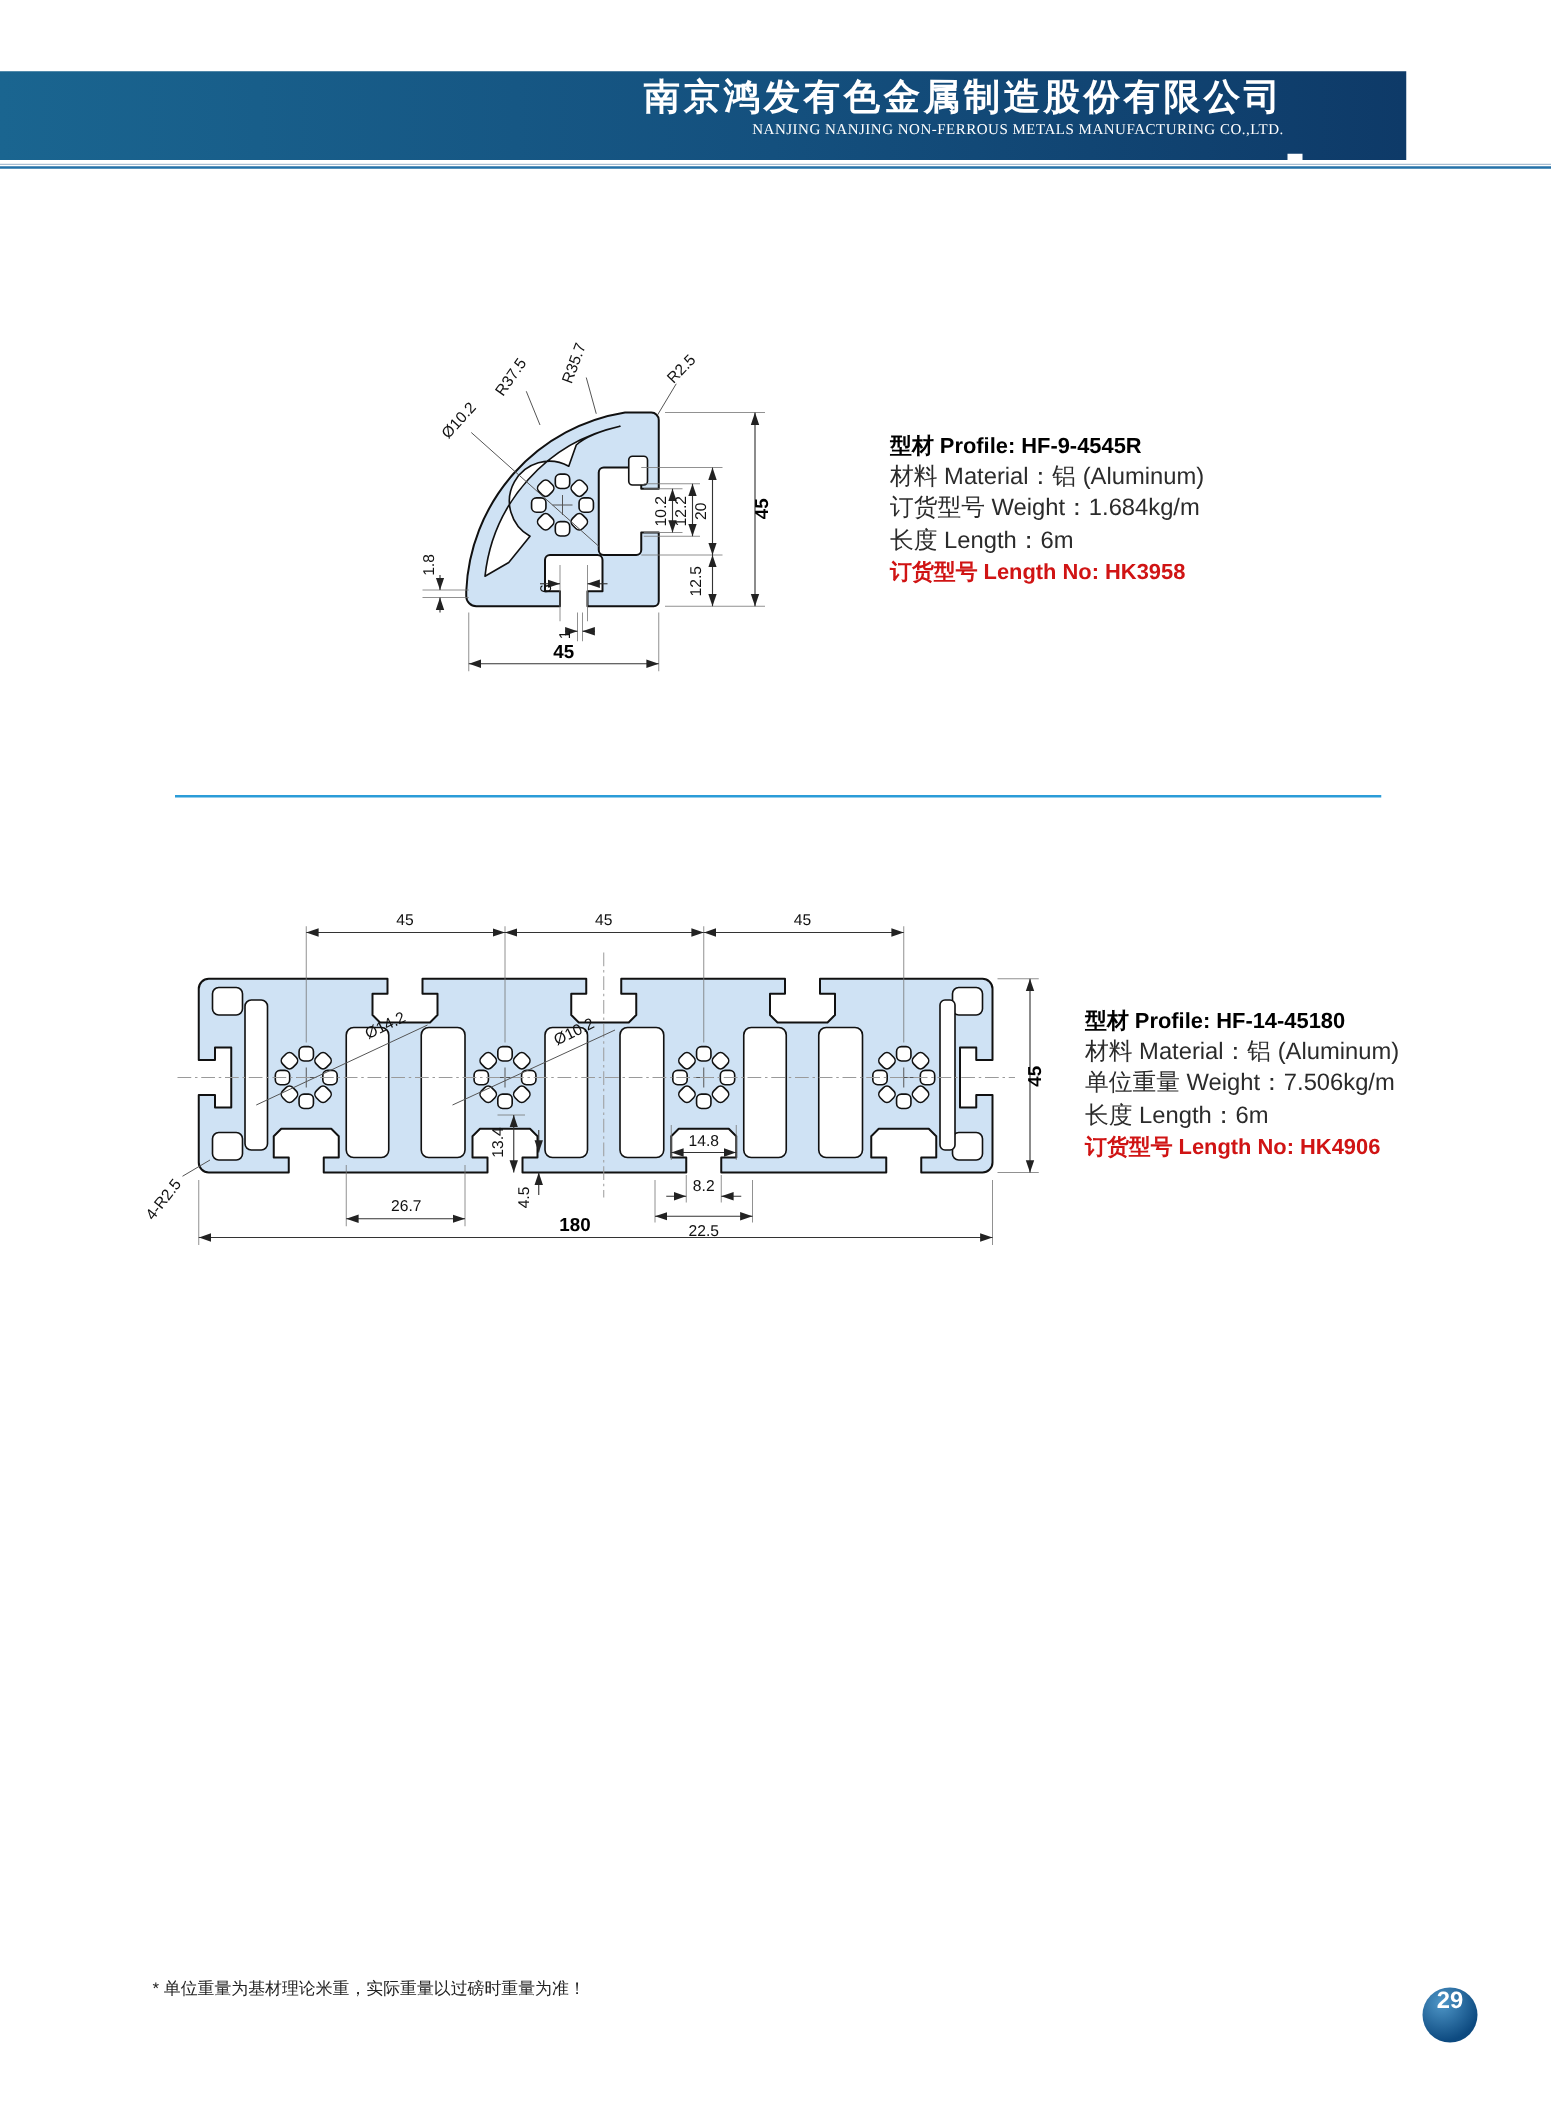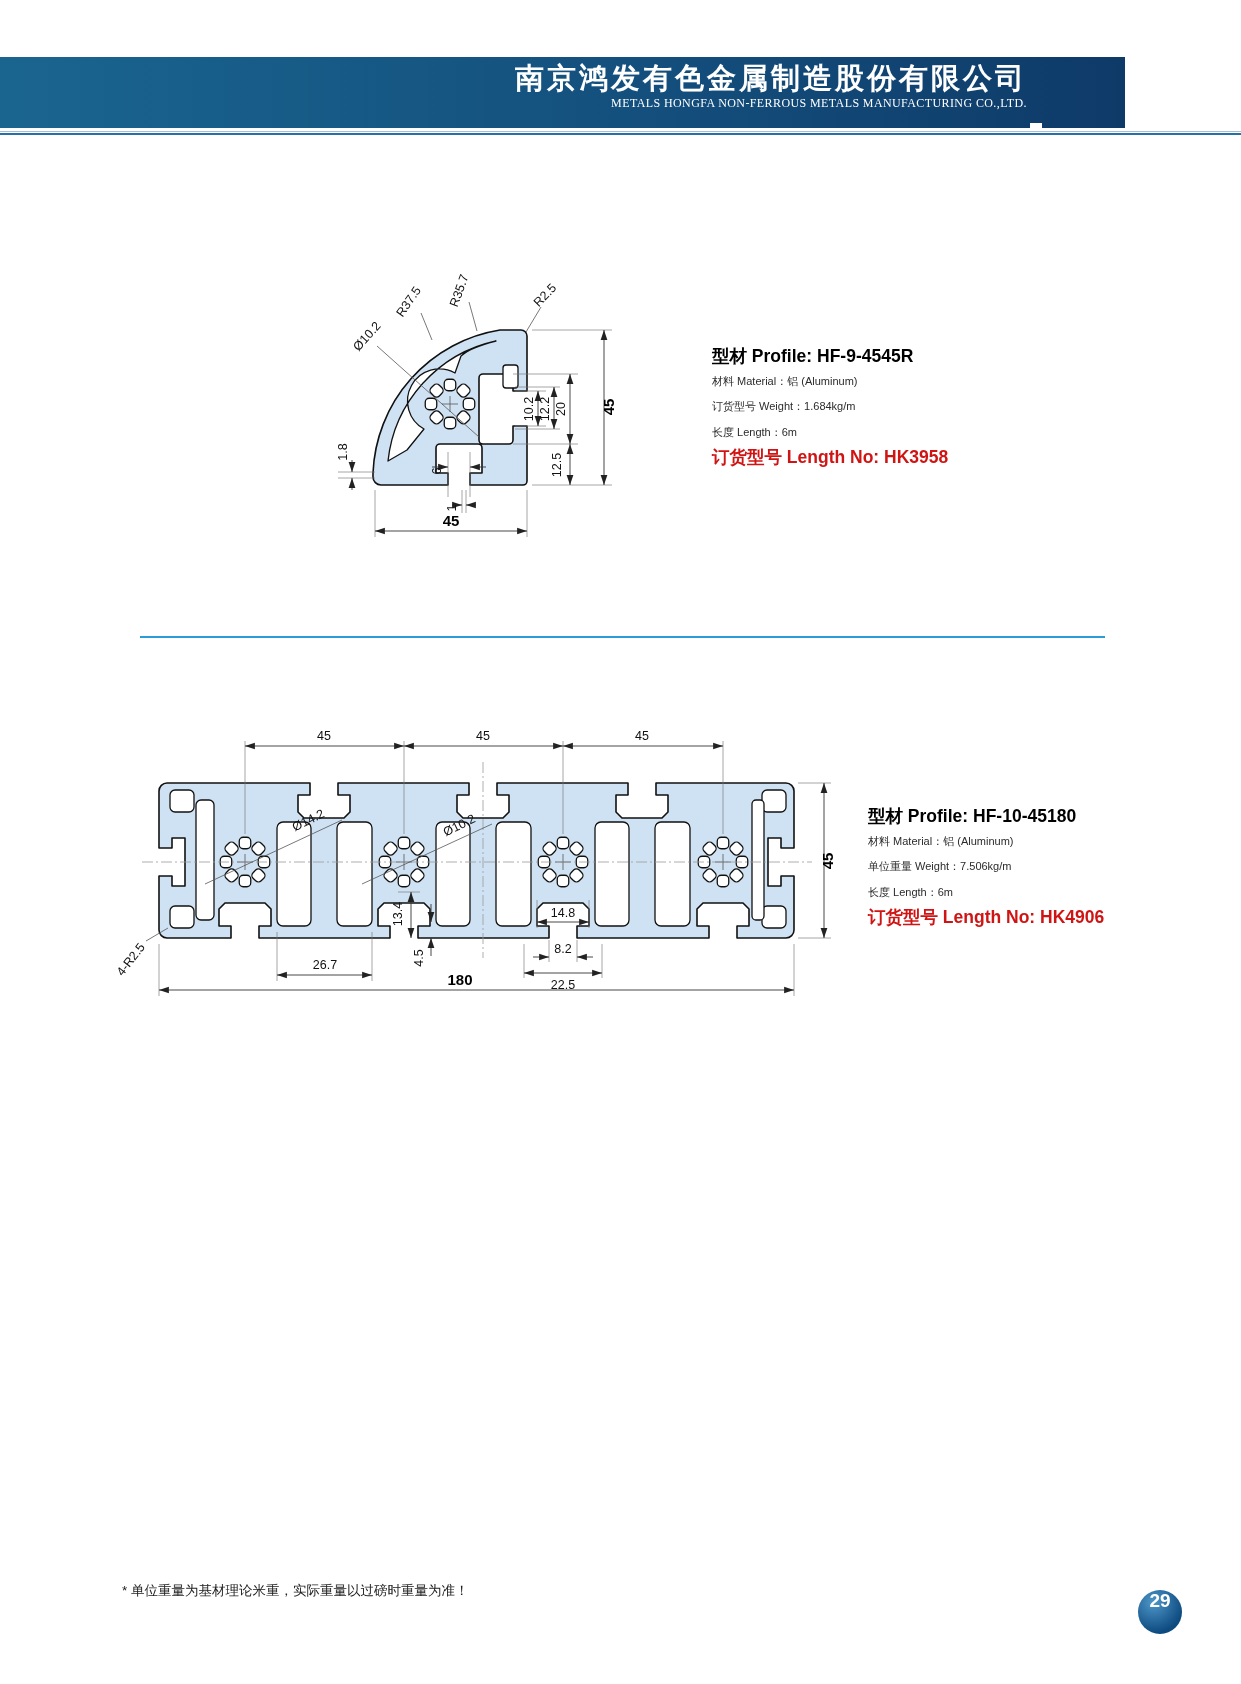--- a/index.html
+++ b/index.html
@@ -18,21 +18,21 @@
   .subline1{position:absolute;left:0;top:131px;width:1241px;height:1px;background:#a9bed2;}
   .subline2{position:absolute;left:0;top:133px;width:1241px;height:2px;background:#2471a8;}
 
   
   .divider{position:absolute;left:140px;top:636px;width:965px;height:2px;background:#2b9cd8;}
 
   
   .spec{position:absolute;color:#2b2b2b;}
   .spec div{white-space:nowrap;}
   .spec-title{font-size:17.5px;font-weight:bold;color:#000;line-height:25px;}
-  .spec-row{font-size:11px;line-height:25.4px;}
+  .spec-row{font-size:19px;line-height:25.4px;}
   .spec-order{font-size:17.5px;font-weight:bold;color:#d01414;line-height:25.4px;}
 
   
   svg text{font-family:"Liberation Sans",sans-serif;}
   .mat{fill:#cfe2f4;stroke:#111;stroke-width:1.6;stroke-linejoin:round;}
   .hole{fill:#ffffff;stroke:#111;stroke-width:1.3;stroke-linejoin:round;}
   .dl{stroke:#333;stroke-width:0.9;fill:none;}
   .xl{stroke:#777;stroke-width:0.65;fill:none;}
   .ldr{stroke:#555;stroke-width:0.8;fill:none;}
   .cl{stroke:#9a9a9a;stroke-width:0.8;fill:none;stroke-dasharray:11 3 2 3;}
@@ -45,21 +45,21 @@
            background:radial-gradient(circle at 35% 28%,#4f97c8,#0d4a80 72%);
            color:#fff;font-weight:bold;font-size:19px;display:flex;
            justify-content:center;}
 </style>
 </head>
 <body>
 
 <div class="band">
   <div class="band-inner">
     <div class="co-zh">南京鸿发有色金属制造股份有限公司</div>
-    <div class="co-en">METALS HONGFA NON-FERROUS METALS MANUFACTURING CO.,LTD.</div>
+    <div class="co-en">NANJING NANJING NON-FERROUS METALS MANUFACTURING CO.,LTD.</div>
   </div>
   <div class="band-bar"></div>
 </div>
 <div class="subline1"></div>
 <div class="subline2"></div>
 
 <svg class="abs" style="left:320px;top:240px" width="320" height="320" viewBox="320 240 320 320">
   <defs>
     <marker id="a1" viewBox="0 0 10 10" refX="10" refY="5" markerWidth="11" markerHeight="11" orient="auto-start-reverse">
         <path d="M10,5 L0,1.6 L0,8.4 z" fill="#222"></path>
@@ -287,21 +287,21 @@
   <line class="xl" x1="159" y1="944" x2="159" y2="996"></line>
   <line class="xl" x1="794" y1="944" x2="794" y2="996"></line>
   <line class="dl" x1="159" y1="990" x2="794" y2="990" marker-start="url(#a2)" marker-end="url(#a2)"></line>
   <text class="db" x="460" y="985" text-anchor="middle">180</text>
 
   <line class="ldr" x1="146" y1="941" x2="168" y2="928"></line>
   <text class="dt" transform="translate(134,962) rotate(-52)" text-anchor="middle">4-R2.5</text>
 </svg>
 
 <div class="spec" style="left:868px;top:804px">
-  <div class="spec-title">型材 Profile:  HF-10-45180</div>
+  <div class="spec-title">型材 Profile:  HF-14-45180</div>
   <div class="spec-row">材料 Material：铝 (Aluminum)</div>
   <div class="spec-row">单位重量 Weight：7.506kg/m</div>
   <div class="spec-row">长度 Length：6m</div>
   <div class="spec-order">订货型号 Length No:  HK4906</div>
 </div>
 
 <div class="note">* 单位重量为基材理论米重，实际重量以过磅时重量为准！</div>
 <div class="pagenum">
   <span>29</span>
 </div>

